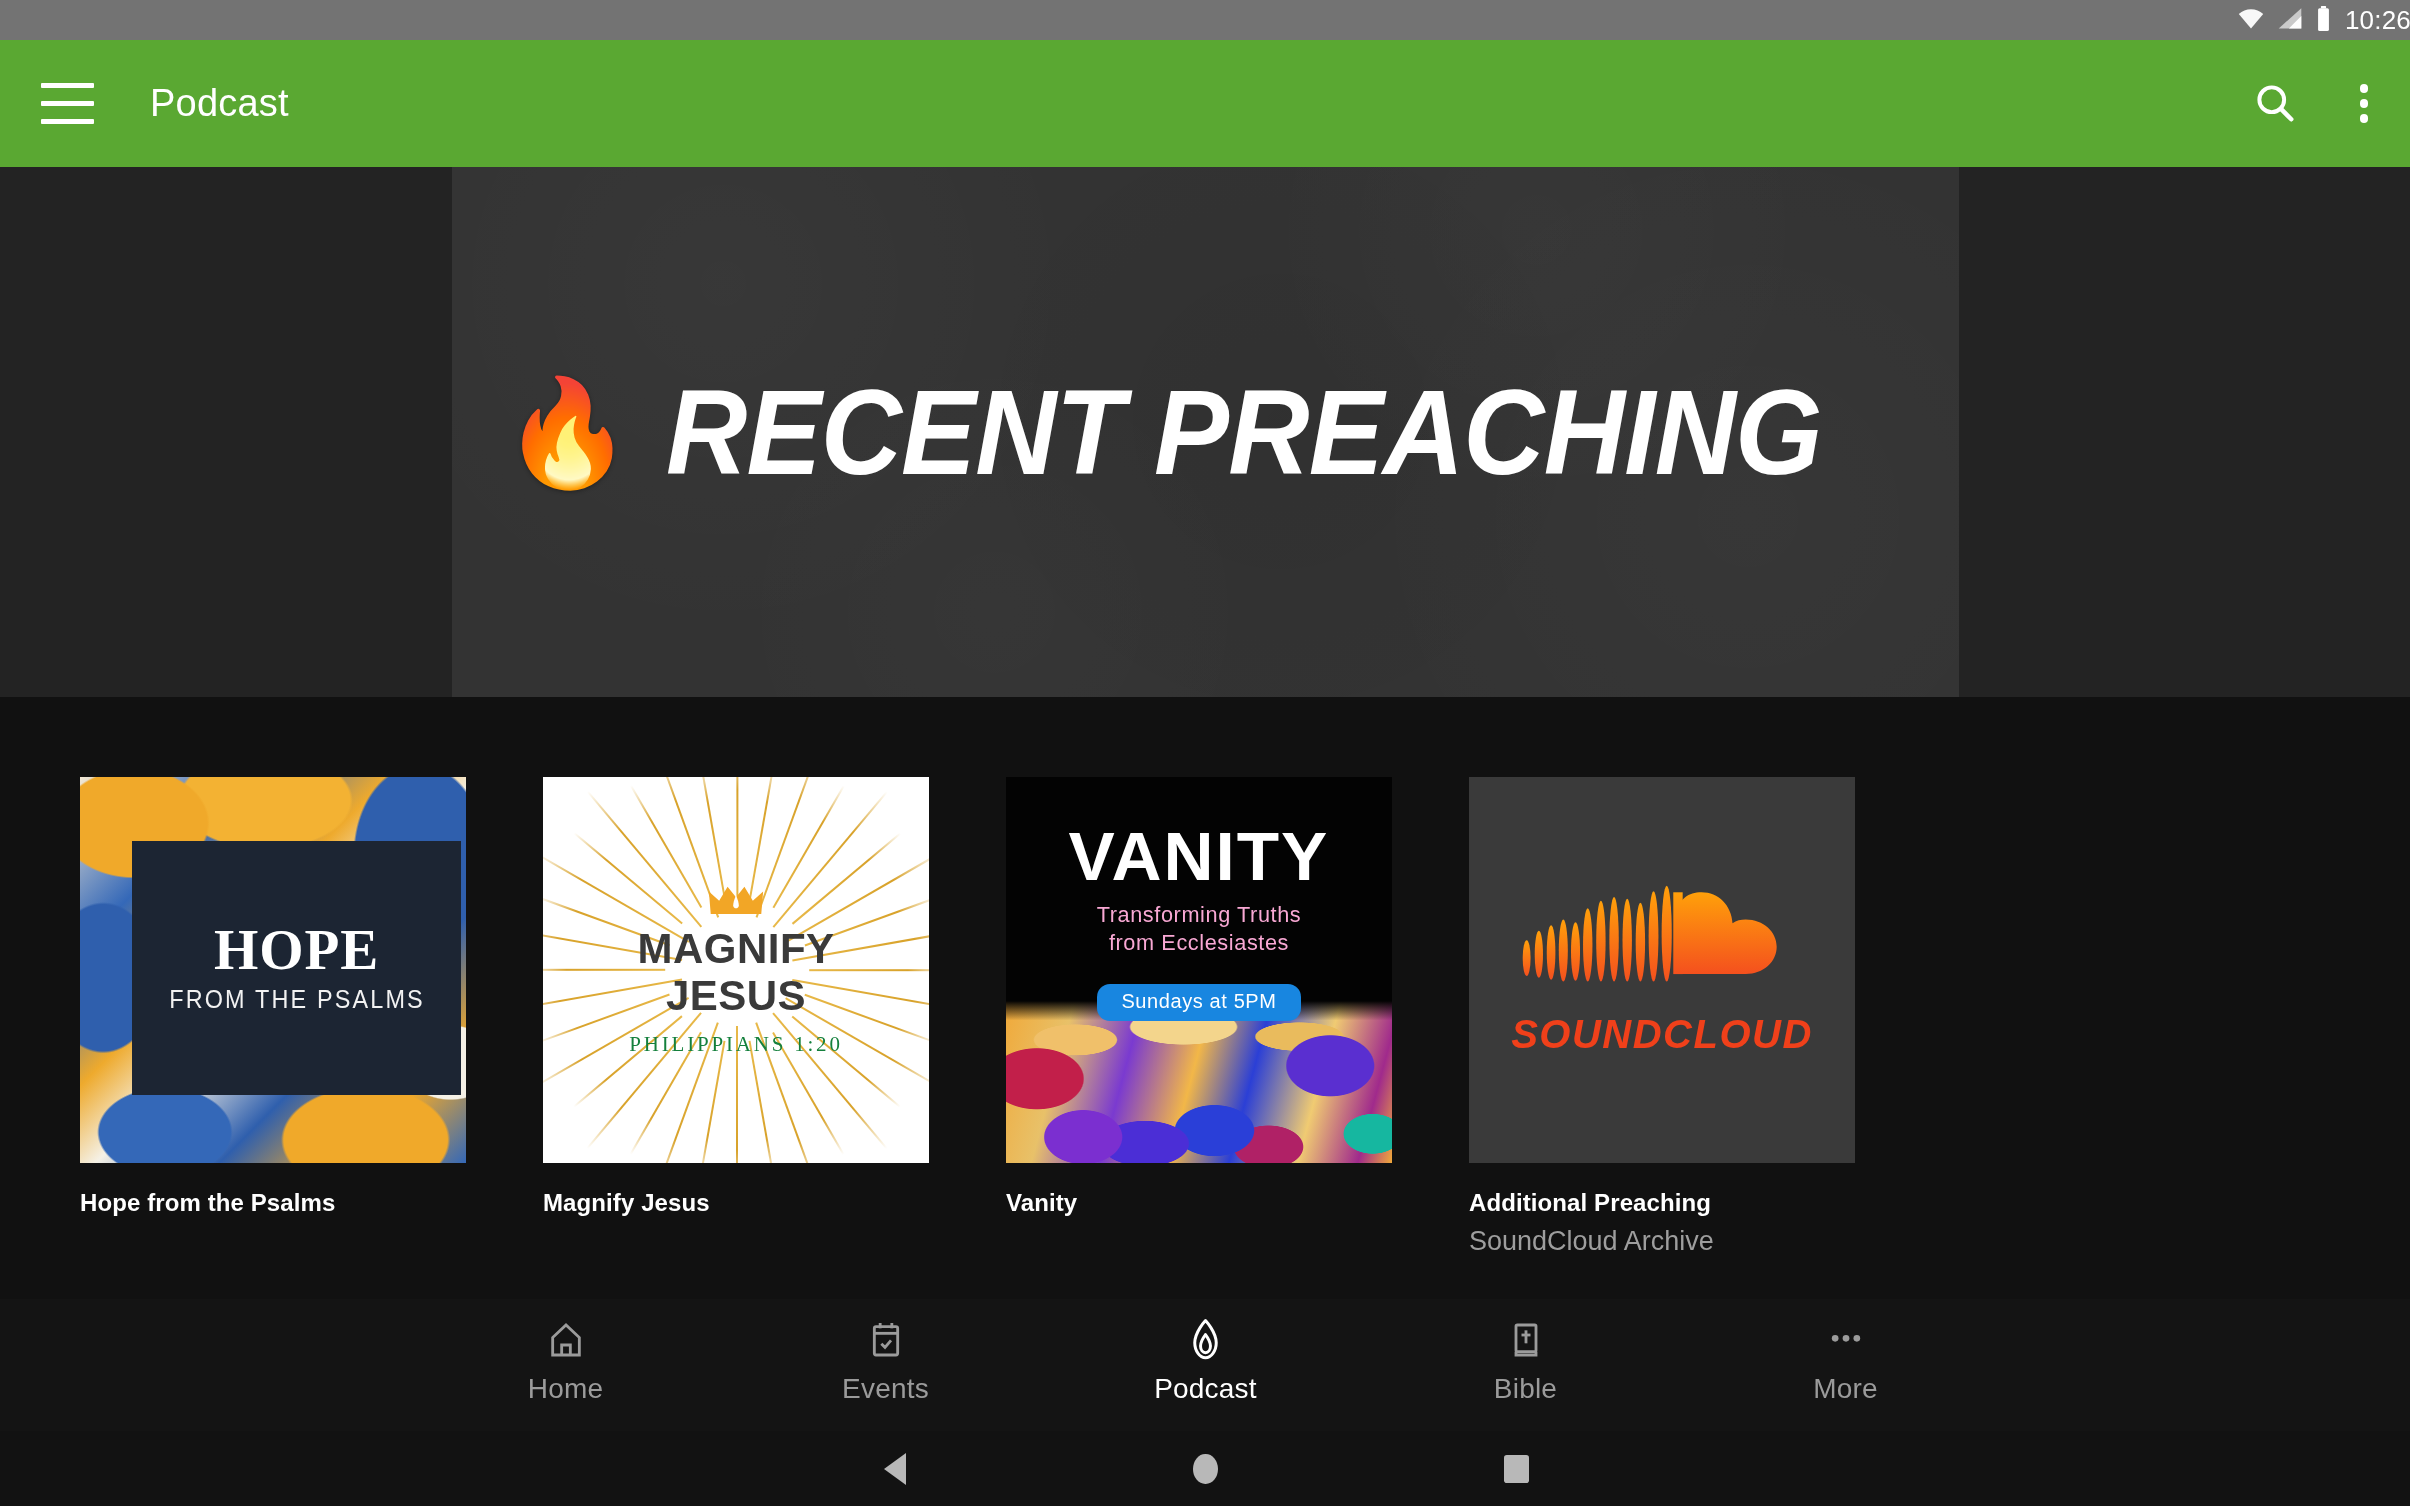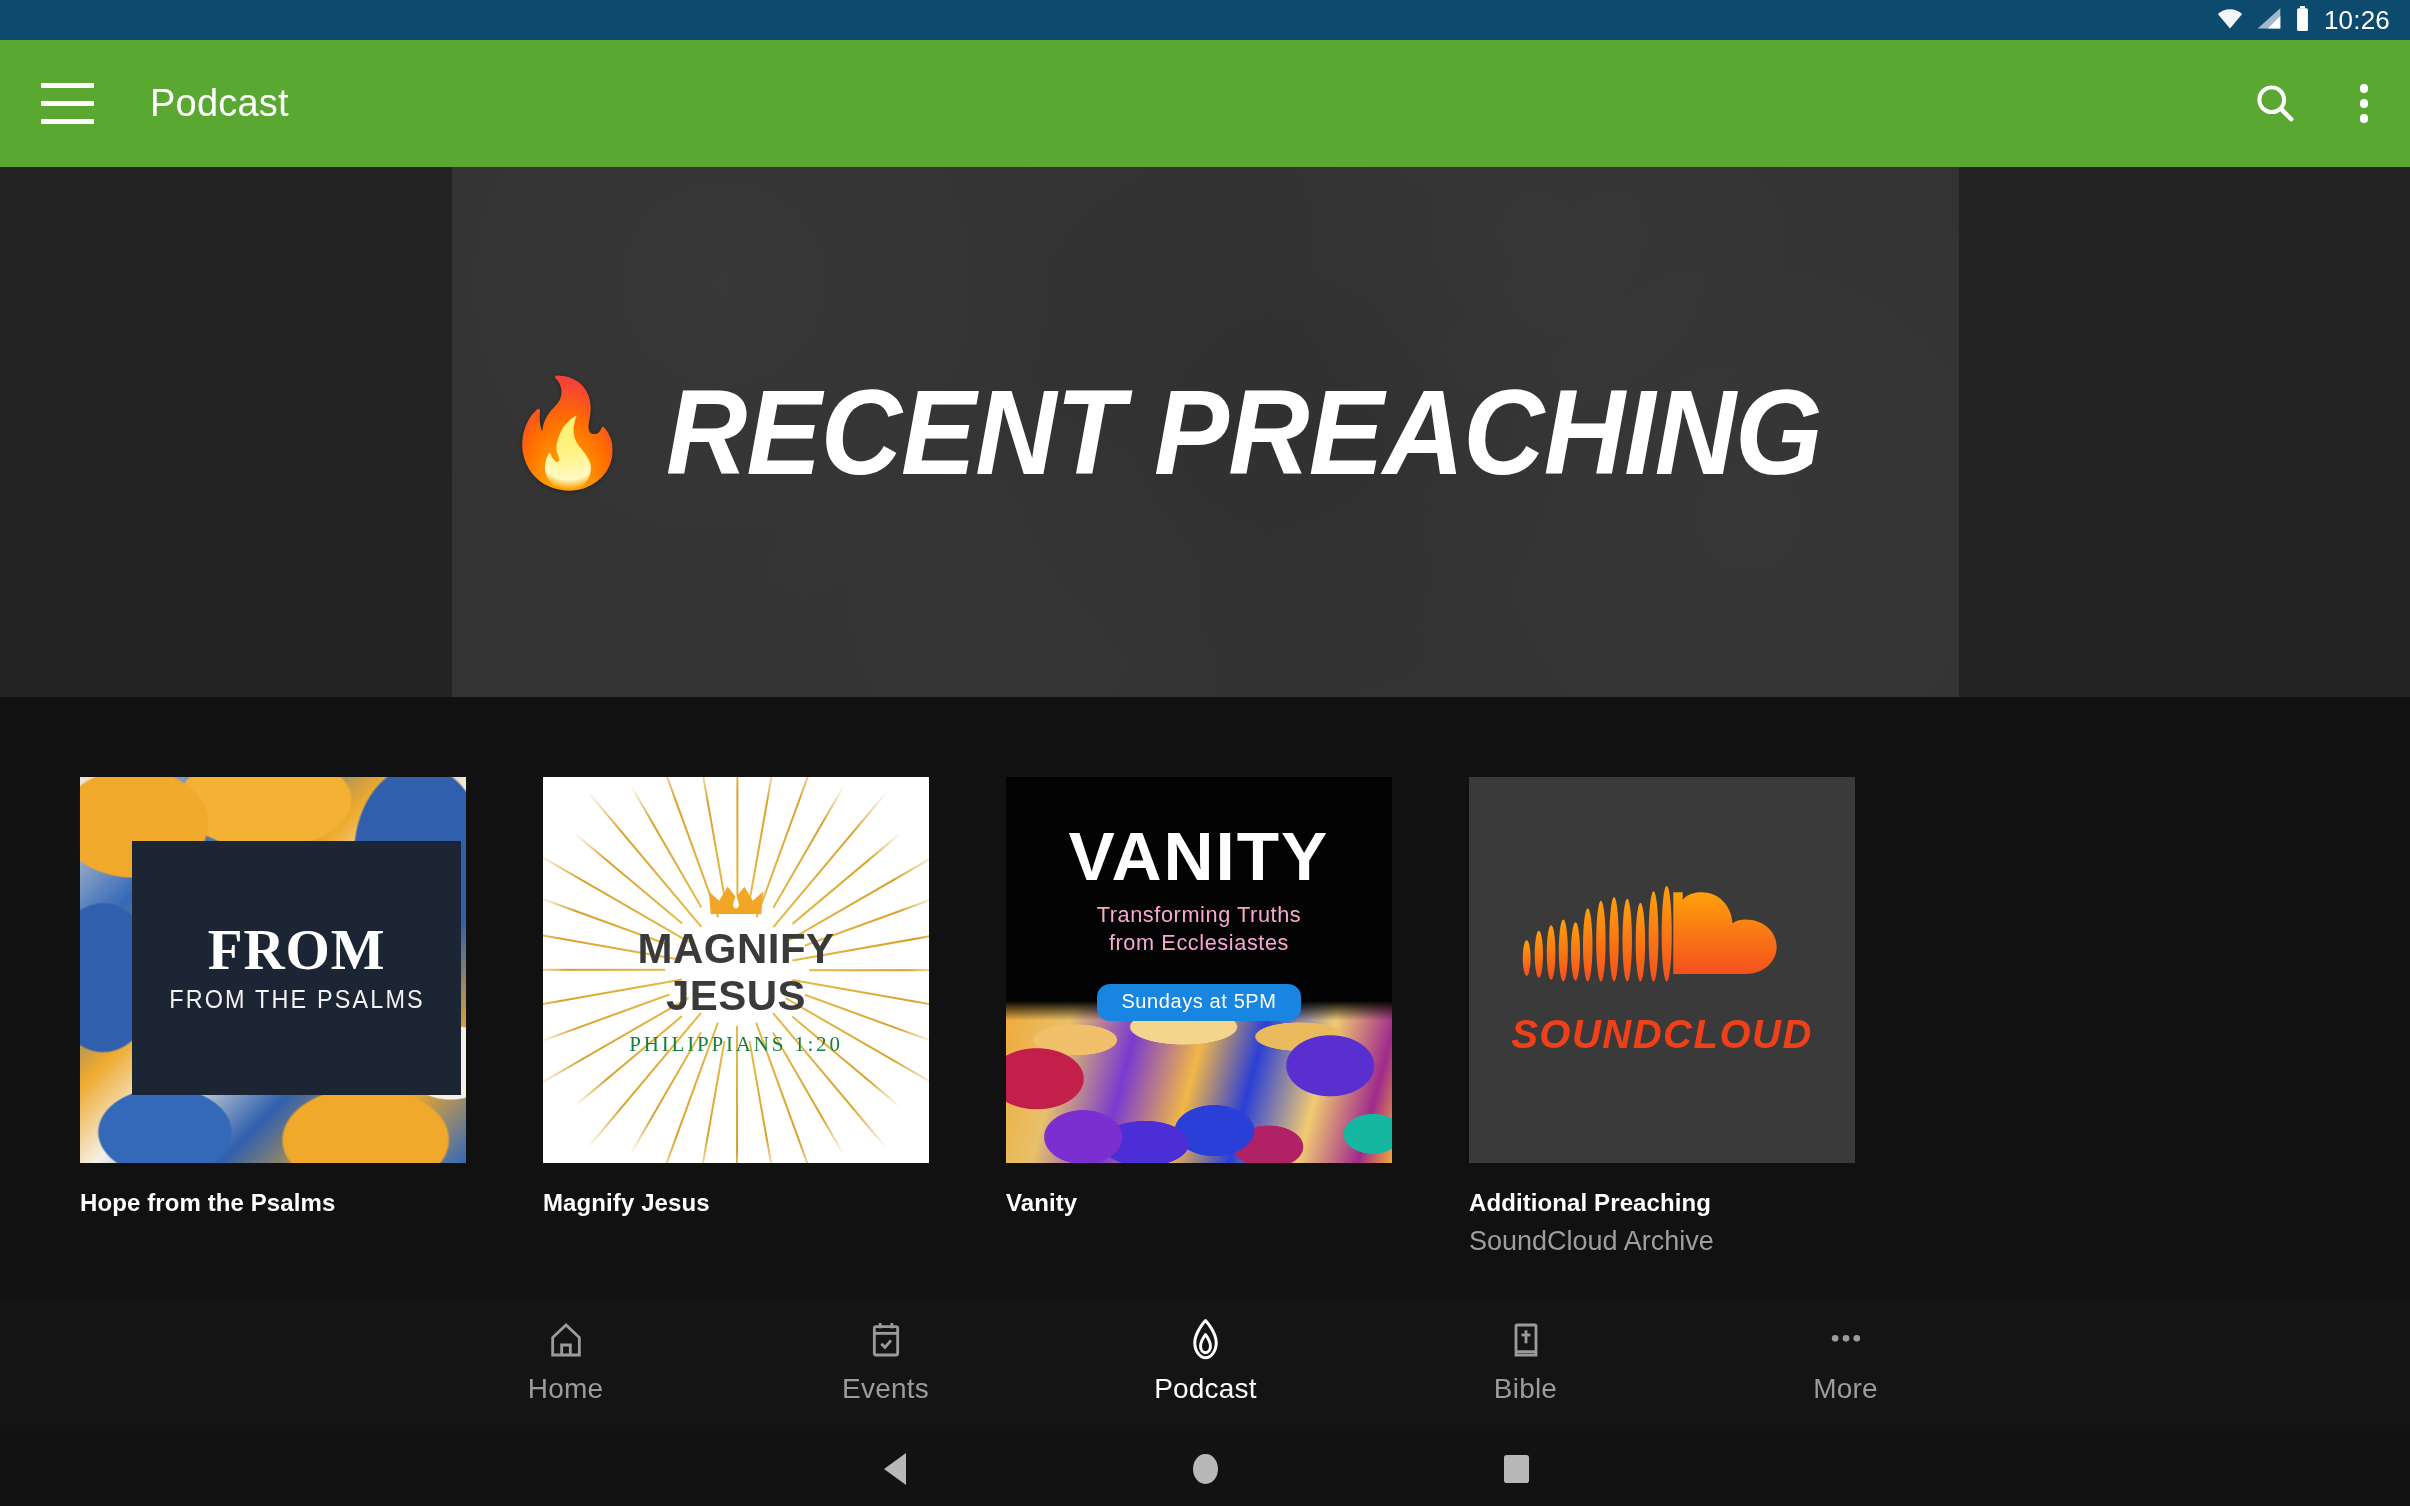--- a/index.html
+++ b/index.html
@@ -8,23 +8,23 @@
     width: 2411px; height: 1507px;
     background: #111111;
     font-family: "Liberation Sans", sans-serif;
     overflow: hidden;
   }
 
   
   .status-bar {
     position: absolute; top: 0; left: 0;
     width: 2411px; height: 40px;
-    background: #0c4a6e;
+    background: #737373;
     display: flex; align-items: center; justify-content: flex-end;
-    padding-right: 21px; gap: 13px;
+    gap: 13px;
   }
   .status-icons { display: flex; align-items: center; gap: 12.2px; }
   .clock { color: #ffffff; font-size: 26px; letter-spacing: 0.2px; line-height: 1; }
 
   
   .app-bar {
     position: absolute; top: 40px; left: 0;
     width: 2411px; height: 127px;
     background: #5aa832;
     display: flex; align-items: center;
@@ -303,21 +303,21 @@
       <span class="hero-title">RECENT PREACHING</span>
     </div>
   </div>
 </div>
 
 <div class="cards">
 
   <div class="card">
     <div class="card-art art-hope">
       <div class="plate">
-        <div class="hope-word">FROM</div>
+        <div class="hope-word">HOPE</div>
         <div class="hope-sub">FROM THE PSALMS</div>
       </div>
     </div>
     <div class="card-title">Hope from the Psalms</div>
   </div>
 
   <div class="card">
     <div class="card-art art-magnify">
       <div class="rays" id="magnify-rays">
           <div class="ray" style="height: 177px; transform: rotate(0deg) translateY(56px);"></div>

